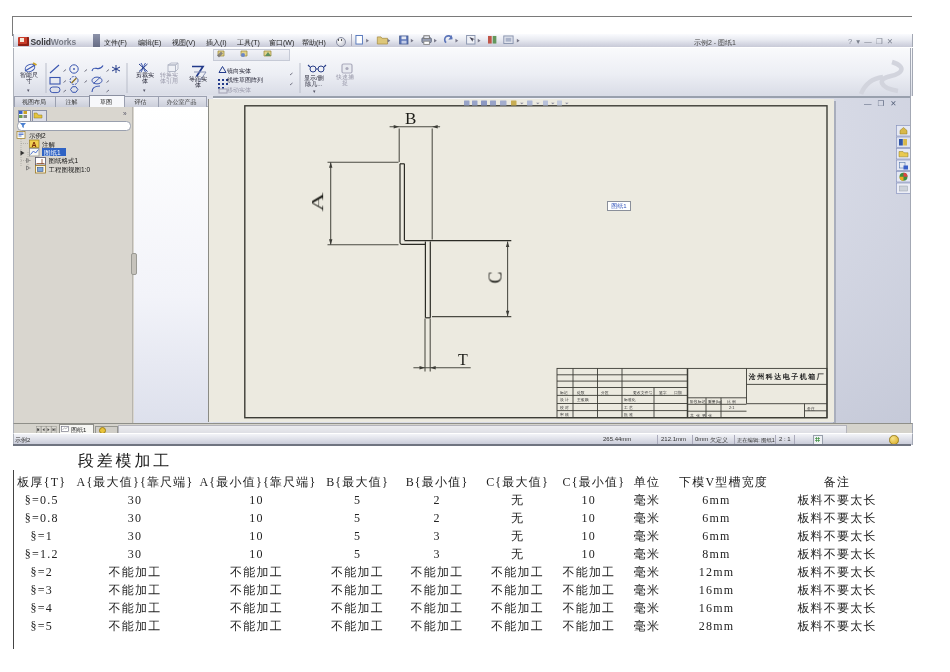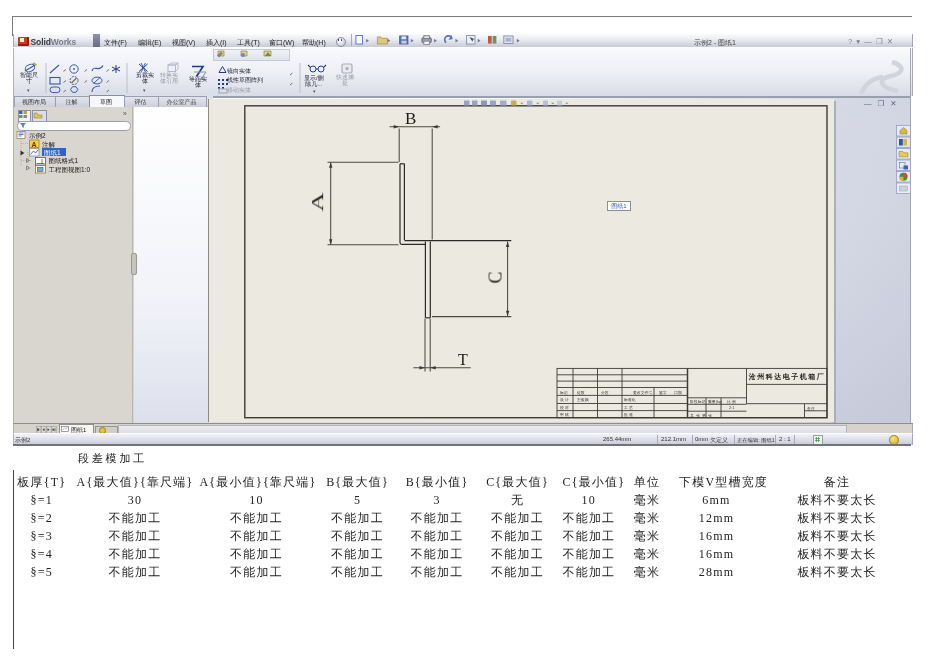--- a/index.html
+++ b/index.html
@@ -427,21 +427,21 @@
 <div class="ab" style="left:775px;top:434.5px;width:1px;height:9px;background:#aab;"></div>
 <div class="ab" style="left:793.5px;top:434.5px;width:1px;height:9px;background:#aab;"></div>
 <div class="ab" style="left:813px;top:435px;width:8px;height:8px;background:#eef0f4;border:1px solid #98a0ac;"></div>
 <svg style="left:814.5px;top:436.5px;" width="5" height="5" viewBox="0 0 5 5">
         <path d="M0 1.5 h5 M0 3.5 h5 M1.5 0 v5 M3.5 0 v5" stroke="#3f8f3f" stroke-width="0.7"></path>
       </svg>
 <div class="ab" style="left:889px;top:435.2px;width:7.5px;height:7.5px;border-radius:50%;background:radial-gradient(circle at 35% 30%,#f6e38a,#d8a820);border:0.5px solid #9a7d1a;"></div>
 </div>
 <div class="ab" style="left:13px;top:444.3px;width:898px;height:1.4px;background:#6f7480;"></div>
 
-<div class="tb" style="left:78px;top:451px;font-size:11px;letter-spacing:2.8px;color:#1a1a1a;font-family:'Liberation Serif',serif;">段差模加工</div>
+<div class="tb" style="left:78px;top:451px;font-size:16px;letter-spacing:2.8px;color:#1a1a1a;font-family:'Liberation Serif',serif;">段差模加工</div>
 <div class="ab" style="left:13px;top:470px;width:1.2px;height:179px;background:#444;"></div>
 <table id="datatable" style="position:absolute;left:13px;top:474px;border-collapse:collapse;table-layout:fixed;width:899px;
 font-family:'Liberation Serif',serif;font-size:12px;letter-spacing:1.2px;color:#222;white-space:nowrap;">
 <style>#datatable td{padding:0;line-height:17.95px;height:17.95px;}#datatable td:last-child{padding-left:8px;}</style>
 <colgroup>
         <col style="width:57.5px">
         <col style="width:129px">
         <col style="width:114px">
         <col style="width:88px">
         <col style="width:71px">
@@ -458,32 +458,68 @@
           <td align="center">A{最小值}{靠尺端}</td>
           <td align="center">B{最大值}</td>
           <td align="center">B{最小值}</td>
           <td align="center">C{最大值}</td>
           <td align="center">C{最小值}</td>
           <td align="center">单位</td>
           <td align="center">下模V型槽宽度</td>
           <td align="center">备注</td>
         </tr>
 <tr>
+          <td align="center">§=0.5</td>
+          <td align="center">30</td>
+          <td align="center">10</td>
+          <td align="center">5</td>
+          <td align="center">2</td>
+          <td align="center">无</td>
+          <td align="center">10</td>
+          <td align="center">毫米</td>
+          <td align="center">6mm</td>
+          <td align="center">板料不要太长</td>
+        </tr>
+<tr>
+          <td align="center">§=0.8</td>
+          <td align="center">30</td>
+          <td align="center">10</td>
+          <td align="center">5</td>
+          <td align="center">2</td>
+          <td align="center">无</td>
+          <td align="center">10</td>
+          <td align="center">毫米</td>
+          <td align="center">6mm</td>
+          <td align="center">板料不要太长</td>
+        </tr>
+<tr>
           <td align="center">§=1</td>
           <td align="center">30</td>
           <td align="center">10</td>
           <td align="center">5</td>
           <td align="center">3</td>
           <td align="center">无</td>
           <td align="center">10</td>
           <td align="center">毫米</td>
           <td align="center">6mm</td>
           <td align="center">板料不要太长</td>
         </tr>
 <tr>
+          <td align="center">§=1.2</td>
+          <td align="center">30</td>
+          <td align="center">10</td>
+          <td align="center">5</td>
+          <td align="center">3</td>
+          <td align="center">无</td>
+          <td align="center">10</td>
+          <td align="center">毫米</td>
+          <td align="center">8mm</td>
+          <td align="center">板料不要太长</td>
+        </tr>
+<tr>
           <td align="center">§=2</td>
           <td align="center">不能加工</td>
           <td align="center">不能加工</td>
           <td align="center">不能加工</td>
           <td align="center">不能加工</td>
           <td align="center">不能加工</td>
           <td align="center">不能加工</td>
           <td align="center">毫米</td>
           <td align="center">12mm</td>
           <td align="center">板料不要太长</td>

